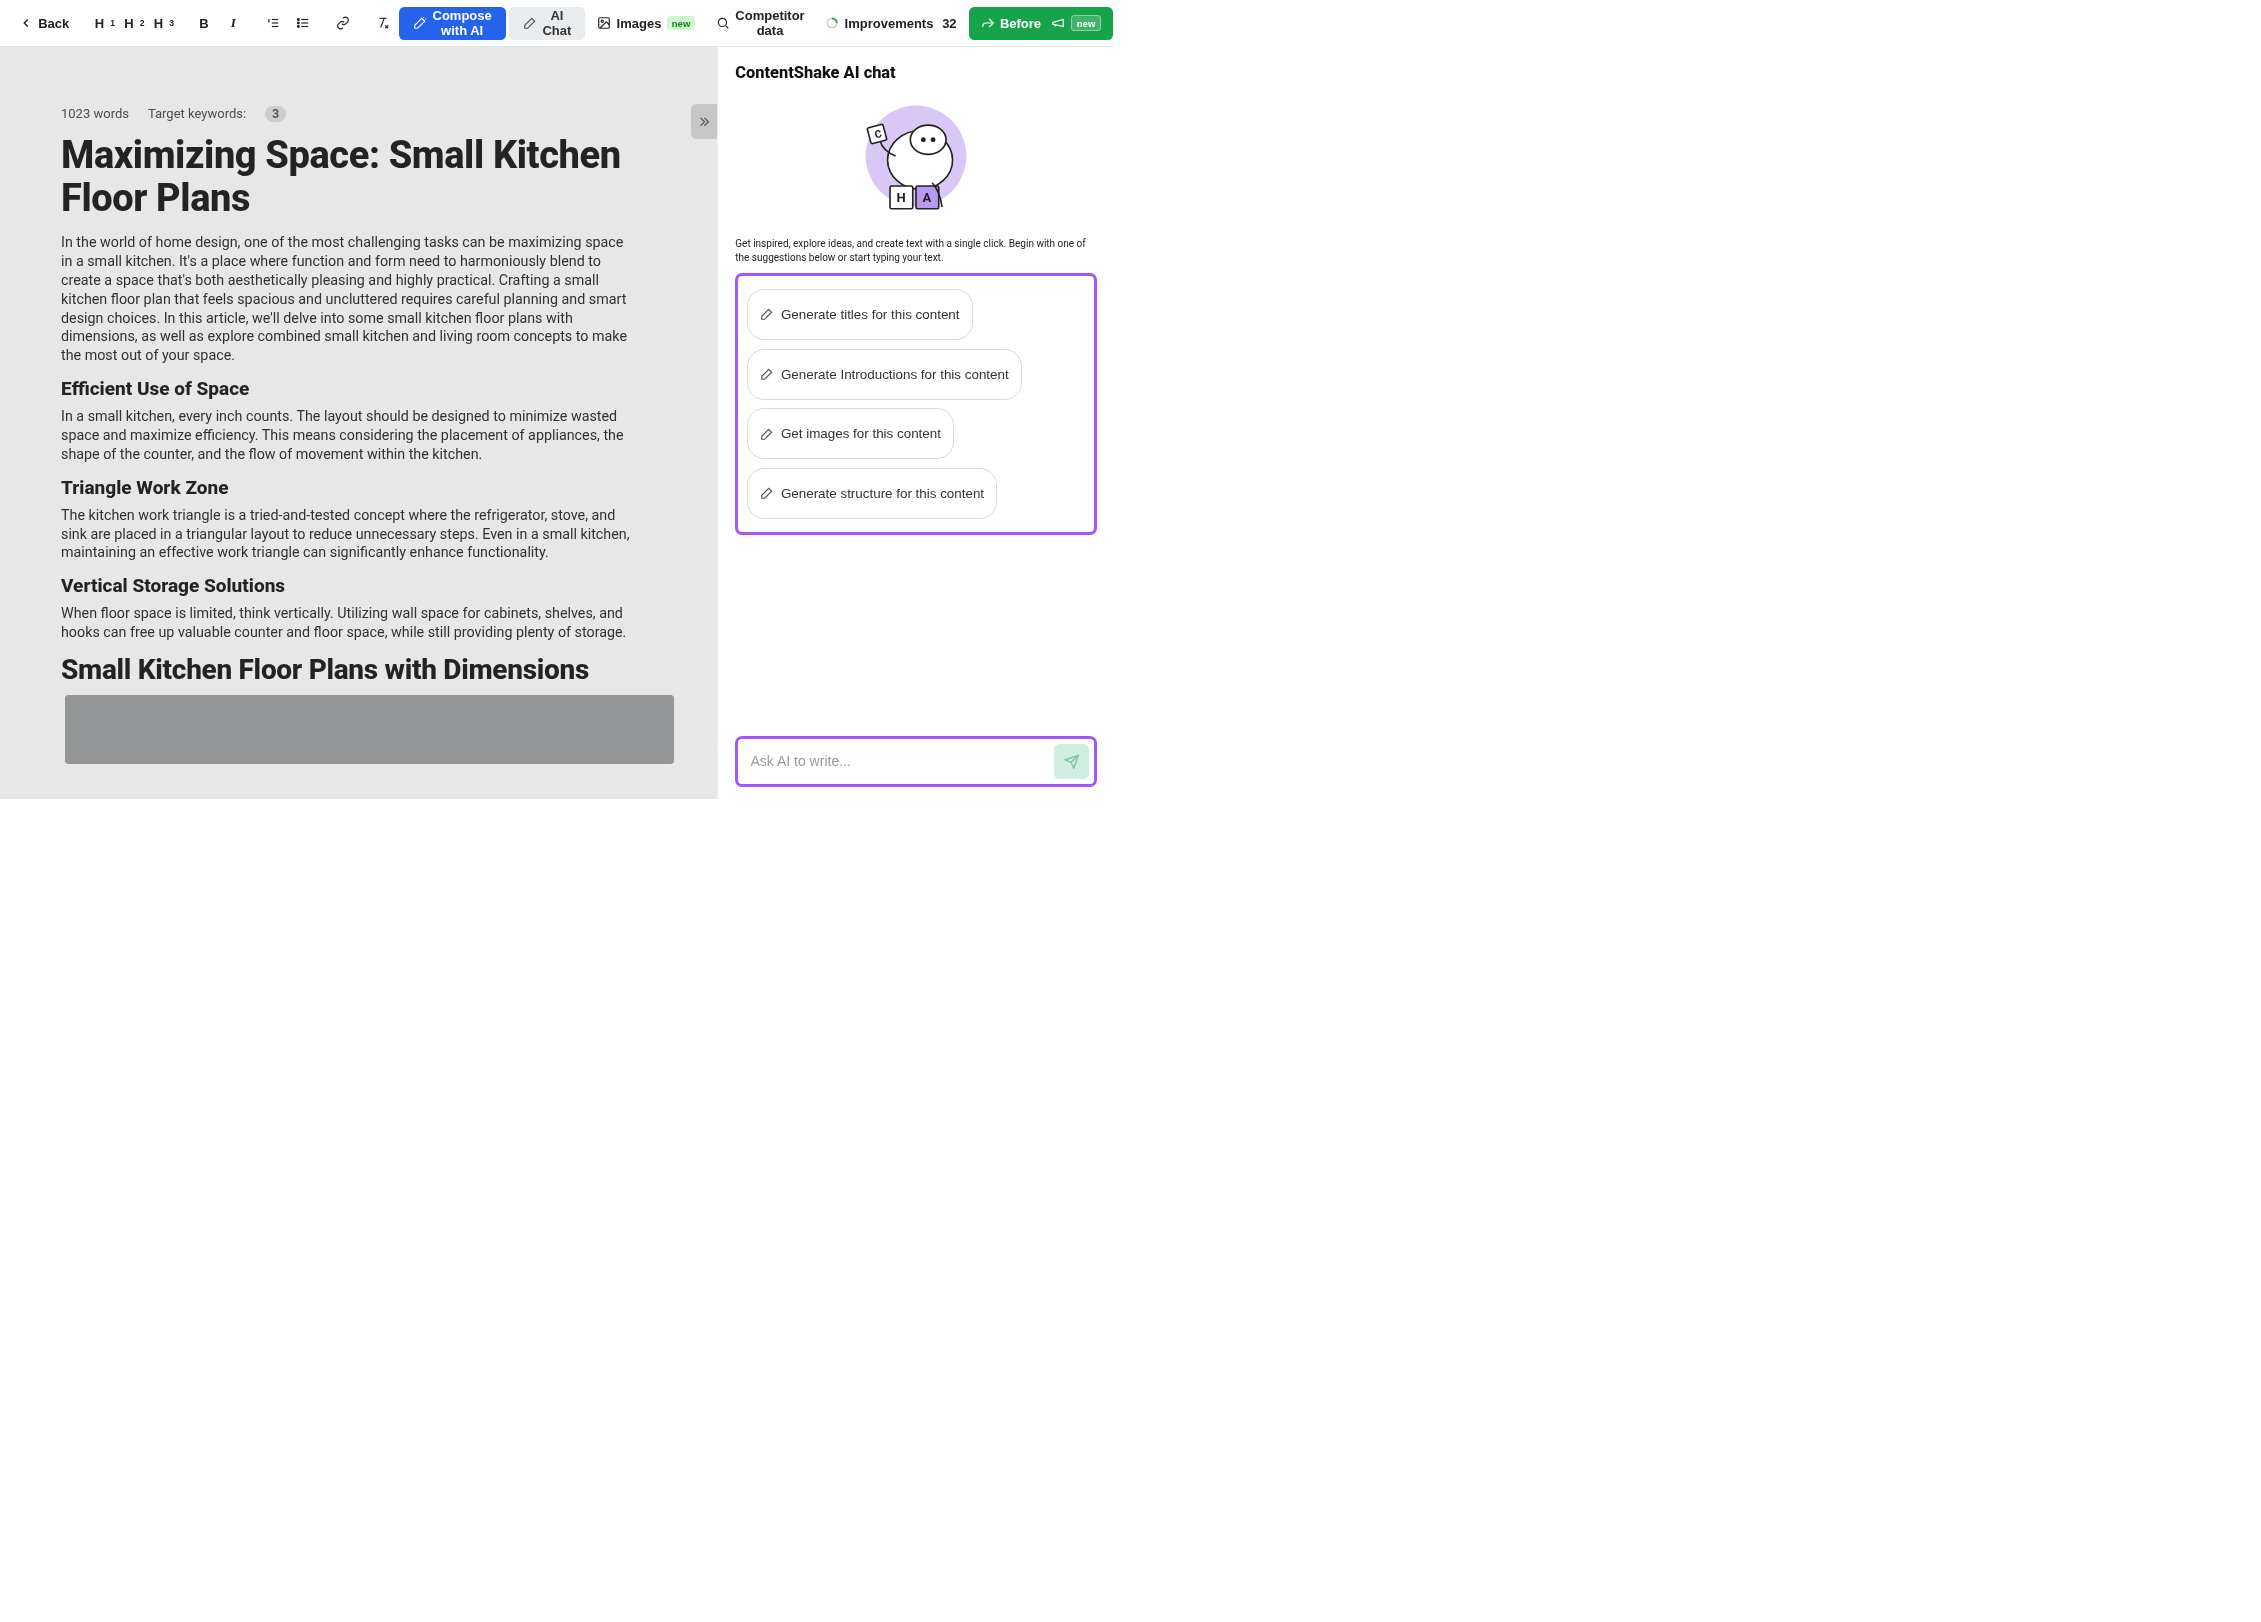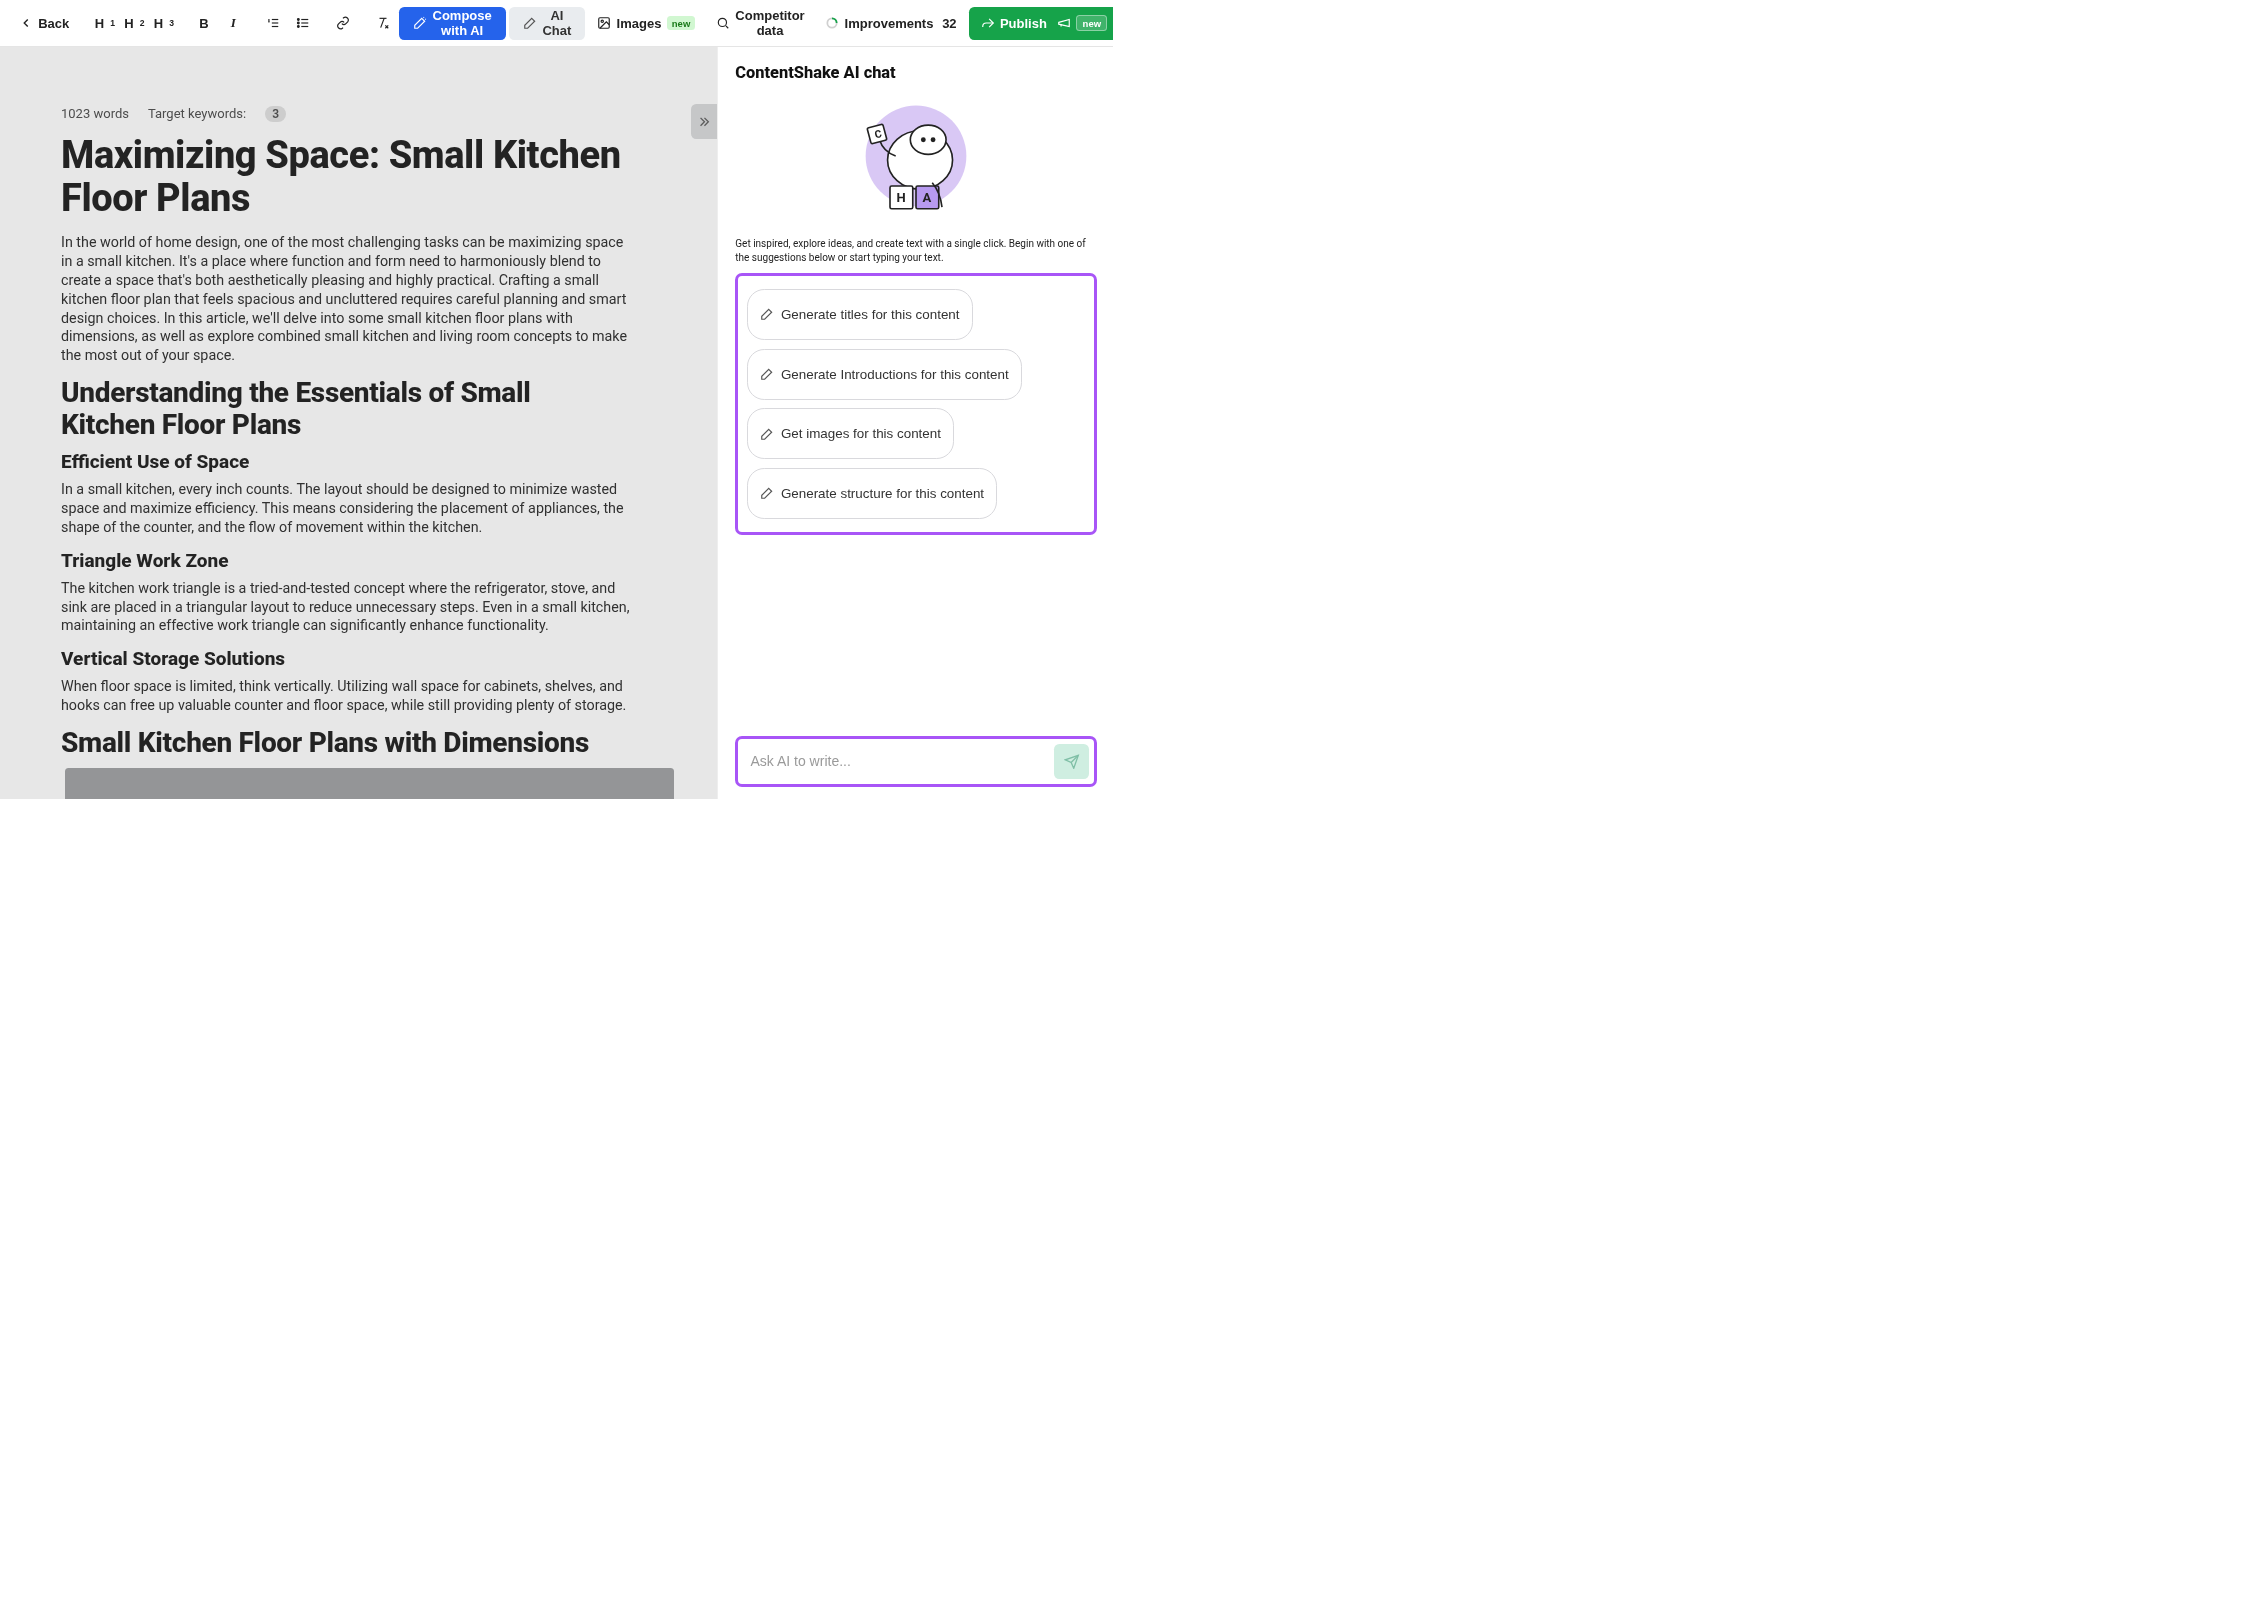--- a/index.html
+++ b/index.html
@@ -355,21 +355,21 @@
       </svg>
     <span>Improvements</span>
     <span class="badge-num">32</span>
   </button>
 
   <button class="tb-btn publish">
     <svg class="icon-svg" viewBox="0 0 24 24" fill="none" stroke="currentColor" stroke-width="2">
         <path d="M14 5l7 7-7 7"></path>
         <path d="M21 12H9a6 6 0 0 0-6 6v1"></path>
       </svg>
-    <span>Publish</span>
+    <span>Before</span>
     <svg class="icon-svg" viewBox="0 0 24 24" fill="none" stroke="currentColor" stroke-width="2" style="margin-left:5.2px;">
         <path d="M3 11l18-5v12L3 14v-3z"></path>
         <path d="M7 14v4"></path>
       </svg>
     <span class="badge-new">new</span>
   </button>
 </div>
 
 <div class="main">
 
@@ -377,21 +377,20 @@
     <div class="editor">
       <div class="meta-row">
         <span>1023 words</span>
         <span>Target keywords:</span>
         <span class="pill">3</span>
       </div>
 
       <h1 class="article-title">Maximizing Space: Small Kitchen Floor Plans</h1>
       <p>In the world of home design, one of the most challenging tasks can be maximizing space in a small kitchen. It's a place where function and form need to harmoniously blend to create a space that's both aesthetically pleasing and highly practical. Crafting a small kitchen floor plan that feels spacious and uncluttered requires careful planning and smart design choices. In this article, we'll delve into some small kitchen floor plans with dimensions, as well as explore combined small kitchen and living room concepts to make the most out of your space.</p>
 
-      <h2 class="sec">Understanding the Essentials of Small Kitchen Floor Plans</h2>
 
       <h3 class="subsec">Efficient Use of Space</h3>
       <p>In a small kitchen, every inch counts. The layout should be designed to minimize wasted space and maximize efficiency. This means considering the placement of appliances, the shape of the counter, and the flow of movement within the kitchen.</p>
 
       <h3 class="subsec">Triangle Work Zone</h3>
       <p>The kitchen work triangle is a tried-and-tested concept where the refrigerator, stove, and sink are placed in a triangular layout to reduce unnecessary steps. Even in a small kitchen, maintaining an effective work triangle can significantly enhance functionality.</p>
 
       <h3 class="subsec">Vertical Storage Solutions</h3>
       <p>When floor space is limited, think vertically. Utilizing wall space for cabinets, shelves, and hooks can free up valuable counter and floor space, while still providing plenty of storage.</p>
 

